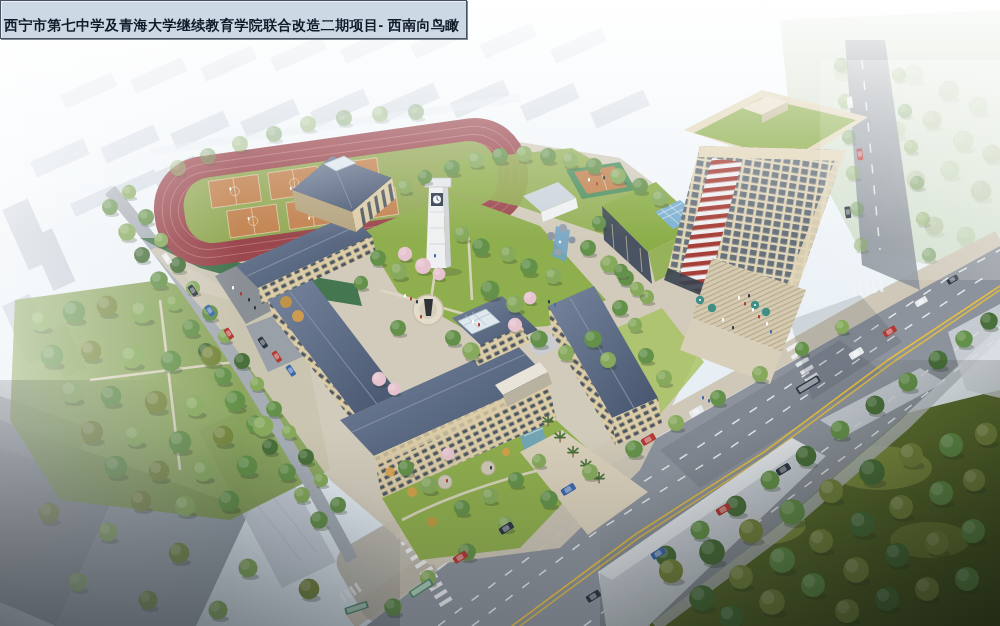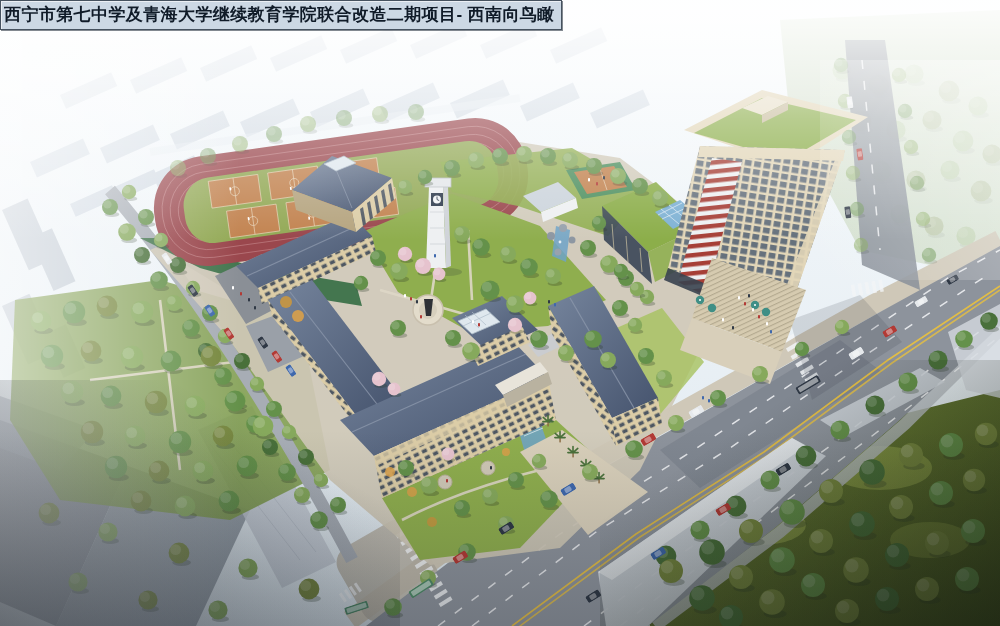--- a/index.html
+++ b/index.html
@@ -3,22 +3,22 @@
 <meta charset="utf-8">
 <style>
   html,body{margin:0;padding:0;background:#222;}
   .stage{position:relative;width:1000px;height:626px;overflow:hidden;
          font-family:"Liberation Sans","DejaVu Sans",sans-serif;}
   .stage svg{position:absolute;left:0;top:0;}
   .title-bar{position:absolute;left:0;top:0;z-index:10;
     background:var(--title_bg);color:var(--title_text);
     border:1px solid var(--title_border);
     box-shadow:1px 1px 0 rgba(30,40,52,.55), inset 1px 1px 0 rgba(255,255,255,.6);
-    font-size:17px;font-weight:600;letter-spacing:.4px;
-    padding:2px 6px 3px 3px;white-space:nowrap;}
+    font-size:14px;font-weight:600;letter-spacing:.4px;
+    padding:16px 6px 3px 3px;white-space:nowrap;}
   
   .f-road{fill:var(--road)}
   .f-plaza{fill:var(--plaza)} .f-lawn{fill:var(--lawn)} .f-lawnb{fill:var(--lawn_bright)}
   .f-fac{fill:var(--facade)} .f-facs{fill:var(--facade_shade)} .f-win{fill:var(--window)}
   .f-white{fill:var(--white_wall)} .f-track{fill:var(--track)} .f-infield{fill:var(--infield)}
   .f-court{fill:var(--court)} .f-green{fill:var(--green_roof)} .f-cream{fill:var(--tower_cream)}
   .f-glassb{fill:var(--glass_blue)} .f-water{fill:var(--water)} .f-cityf{fill:var(--city_far)}
   .f-citys{fill:var(--city_side)} .f-statue{fill:var(--statue_dark)} .f-umb{fill:var(--umbrella)}
   .f-bank{fill:var(--bank_green)}
   .sk-lane{stroke:var(--track_lane);fill:none;stroke-width:.9;opacity:.75}

